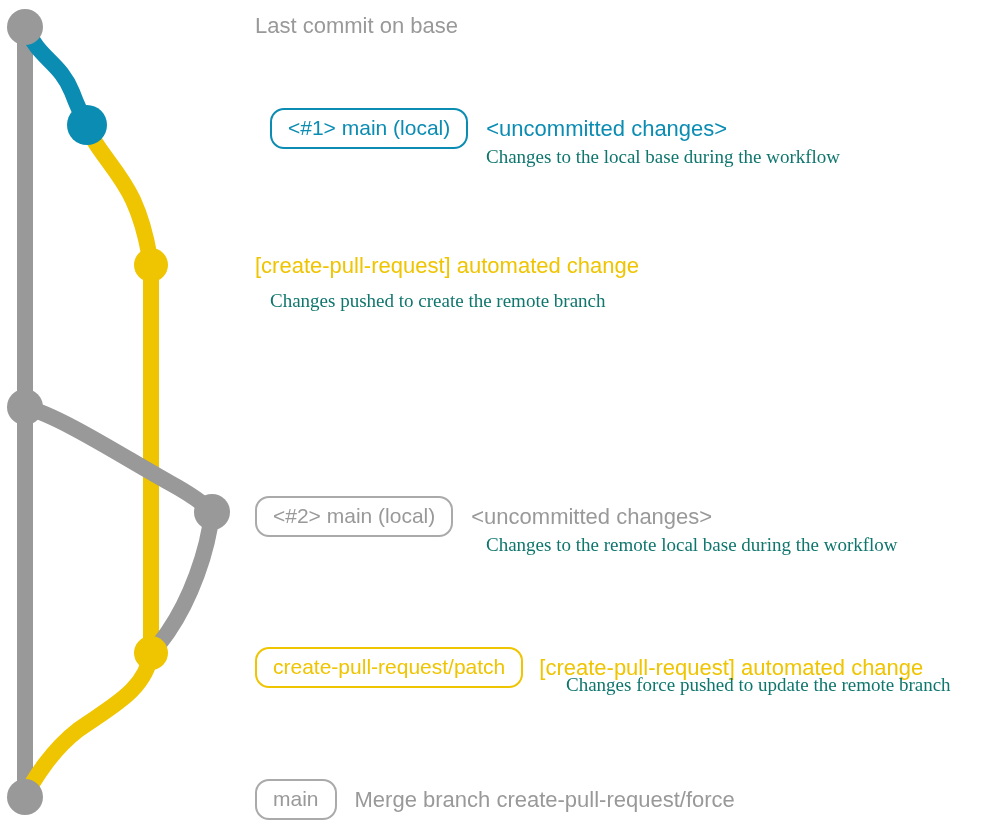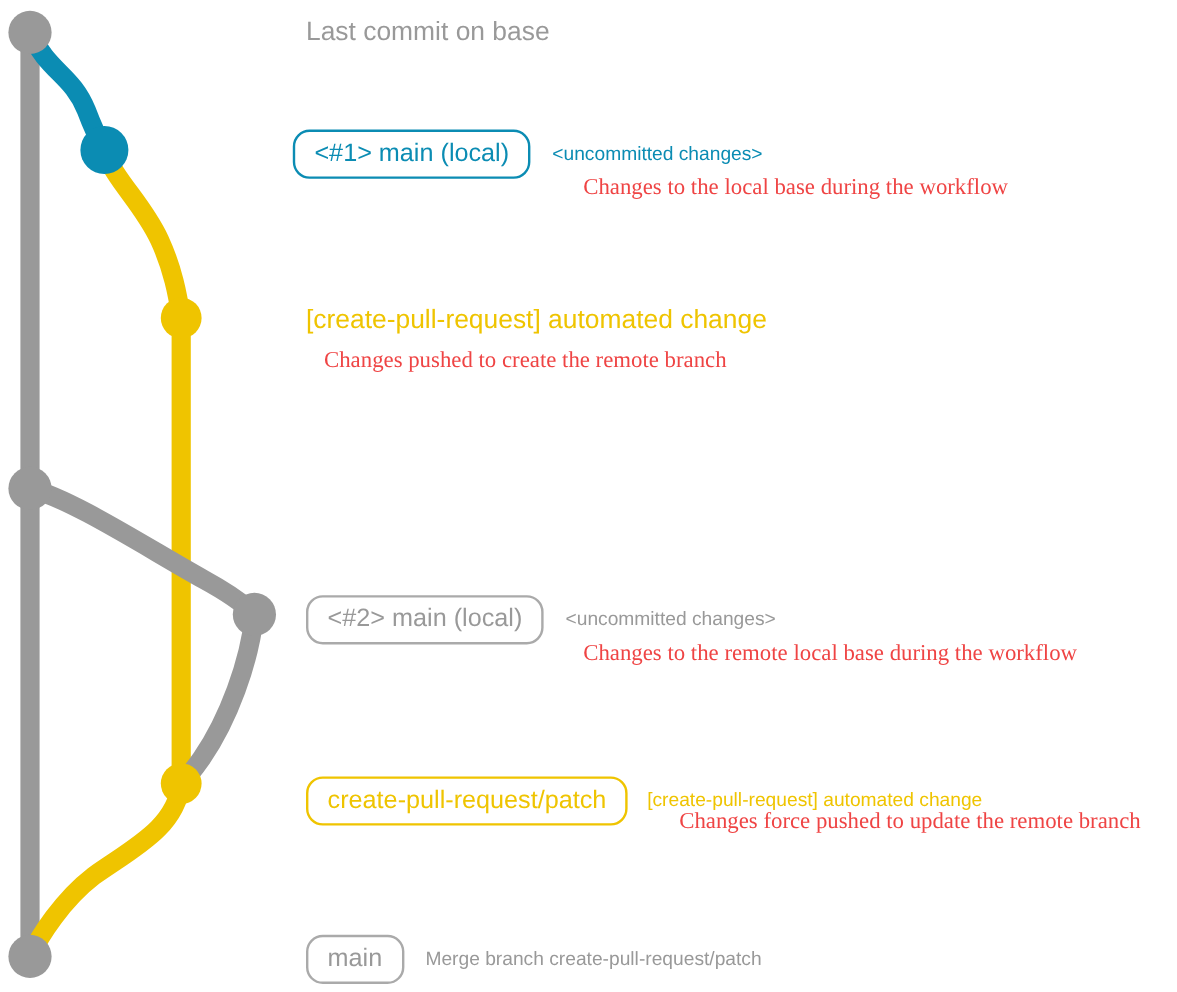--- a/index.html
+++ b/index.html
@@ -51,21 +51,21 @@
     padding: 7px 16px 9px 16px;
     white-space: nowrap;
   }
   .pill.blue   { border-color: #0B8CB3; color: #0B8CB3; }
   .pill.yellow { border-color: #EFC400; color: #EFC400; }
   .pill.gray   { border-color: #aaaaaa; color: #999999; }
 
   
   .subject {
     font-family: "Liberation Sans", sans-serif;
-    font-size: 16px;
+    font-size: 22px;
     line-height: 1;
     white-space: nowrap;
     text-align: right;
   }
   .subject.blue   { color: #0B8CB3; }
   .subject.yellow { color: #EFC400; }
   .subject.gray   { color: #999999; }
 
   .headline {
     position: absolute;
@@ -76,21 +76,21 @@
   }
   .headline.gray   { color: #999999; }
   .headline.yellow { color: #EFC400; }
 
   
   .desc {
     position: absolute;
     font-family: "Liberation Serif", serif;
     font-size: 19px;
     line-height: 1;
-    color: #ef4444;
+    color: #0f766e;
     white-space: nowrap;
   }
 </style>
 </head>
 <body>
 
 <svg id="graph-svg" viewBox="0 0 981 827">
 
   <path d="M 25 27 L 25 797" stroke="#999999" stroke-width="16" fill="none" stroke-linecap="round"></path>
 
@@ -112,21 +112,21 @@
   <circle cx="25" cy="407" r="18" fill="#999999"></circle>
   <circle cx="212" cy="512" r="18" fill="#999999"></circle>
   <circle cx="151" cy="653" r="17" fill="#EFC400"></circle>
   <circle cx="25" cy="797" r="18" fill="#999999"></circle>
 </svg>
 
 <div class="overlay">
 
   <div class="headline gray" style="left:255px; top:15px;">Last commit on base</div>
 
-  <div class="row" style="left:244px; top:108px;">
+  <div class="row" style="left:270px; top:108px;">
     <span class="pill blue">&lt;#1&gt; main (local)</span>
     <span class="subject blue" style="margin-left:18px;">&lt;uncommitted changes&gt;</span>
   </div>
   <div class="desc" style="left:486px; top:147px;">Changes to the local base during the workflow</div>
 
   <div class="headline yellow" style="left:255px; top:255px;">[create-pull-request] automated change</div>
   <div class="desc" style="left:270px; top:291px;">Changes pushed to create the remote branch</div>
 
 
   <div class="row" style="left:255px; top:496px;">
@@ -136,16 +136,16 @@
   <div class="desc" style="left:486px; top:535px;">Changes to the remote local base during the workflow</div>
 
   <div class="row" style="left:255px; top:634px;margin-top:13px;">
     <span class="pill yellow">create-pull-request/patch</span>
     <span class="subject yellow" style="margin-left:16px;">[create-pull-request] automated change</span>
   </div>
   <div class="desc" style="left:566px; top:675px;">Changes force pushed to update the remote branch</div>
 
   <div class="row" style="left:255px; top:779px;">
     <span class="pill gray">main</span>
-    <span class="subject gray" style="margin-left:18px;">Merge branch create-pull-request/patch</span>
+    <span class="subject gray" style="margin-left:18px;">Merge branch create-pull-request/force</span>
   </div>
 
 </div>
 
 </body></html>

